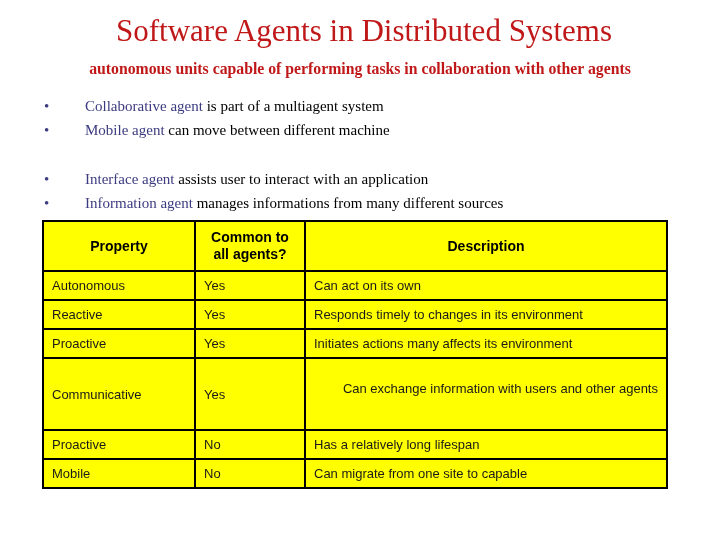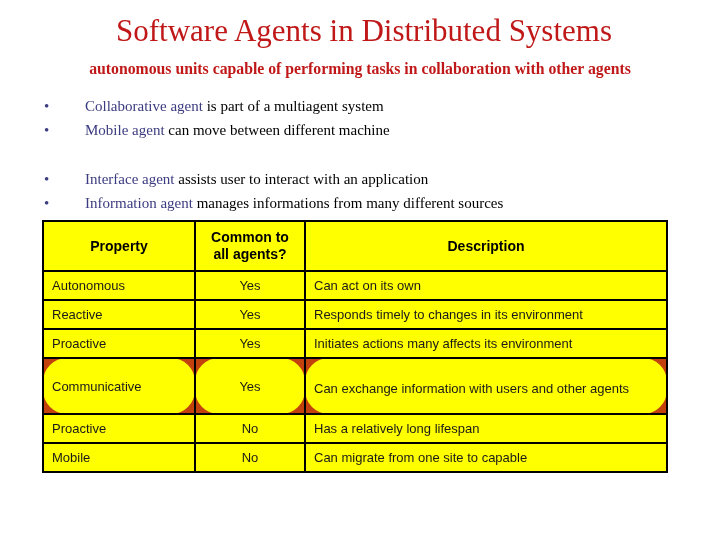--- a/index.html
+++ b/index.html
@@ -86,21 +86,21 @@
   }
 
   
   #property-table {
     position: absolute;
     left: 42px;
     top: 220px;
     width: 624px;
     border-collapse: collapse;
     table-layout: fixed;
-    background: #c2410c;
+    background: #86efac;
   }
   #property-table col.c-prop { width: 152px; }
   #property-table col.c-common { width: 110px; }
   #property-table col.c-desc  { width: 362px; }
 
   #property-table th,
   #property-table td {
     border: 2px solid #000000;
     background: #ffff00;
     font-family: "Liberation Sans", "DejaVu Sans", sans-serif;
@@ -115,29 +115,30 @@
     color: #000000;
     text-align: center;
     height: 42px;
     line-height: 17px;
     padding: 3px 6px;
   }
   #property-table thead th.th-prop { text-align: center; }
 
   #property-table tbody td { height: 27px; }
   #property-table tbody td.cell-prop   { text-align: left; }
-  #property-table tbody td.cell-common { text-align: center; }
+  #property-table tbody td.cell-common { text-align: left; }
   #property-table tbody td.cell-desc   { text-align: left; }
 
-  #property-table tbody tr.tall td { height: 50px; border-radius: 24px; }
+  #property-table tbody tr.tall td { height: 50px; }
   #property-table tbody tr.tall td.cell-desc {
     line-height: 19px;
     padding-top: 4px;
-    padding-bottom: 0;
+    padding-bottom: 16px;
     white-space: normal;
+    text-align: right;
   }
 </style>
 </head>
 <body>
 
 <div class="slide-title">Software Agents in Distributed Systems</div>
 
 <div class="slide-subtitle">autonomous units capable of performing tasks in collaboration with other agents</div>
 
 <div class="bullet-group" id="bullet-group-1">

